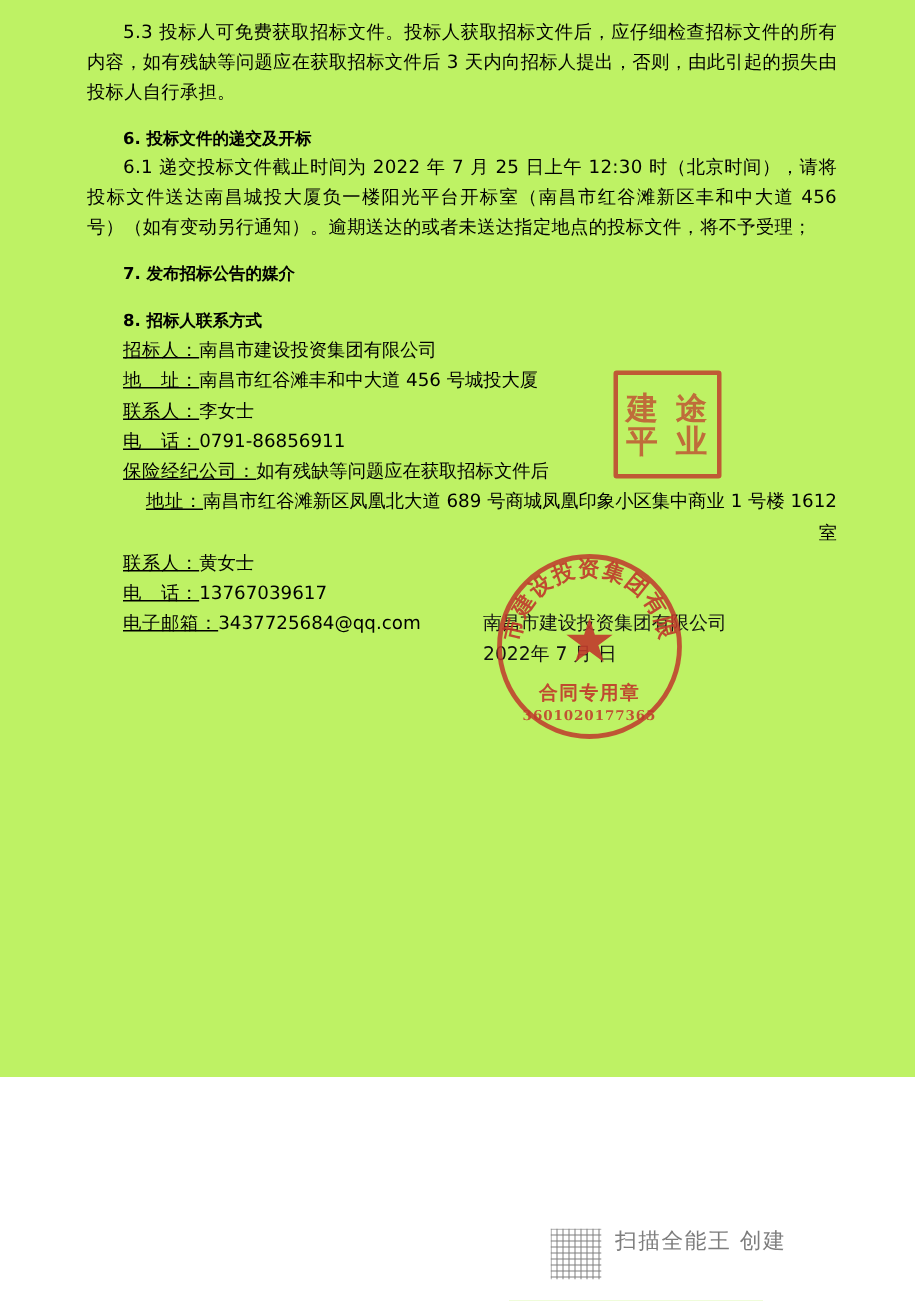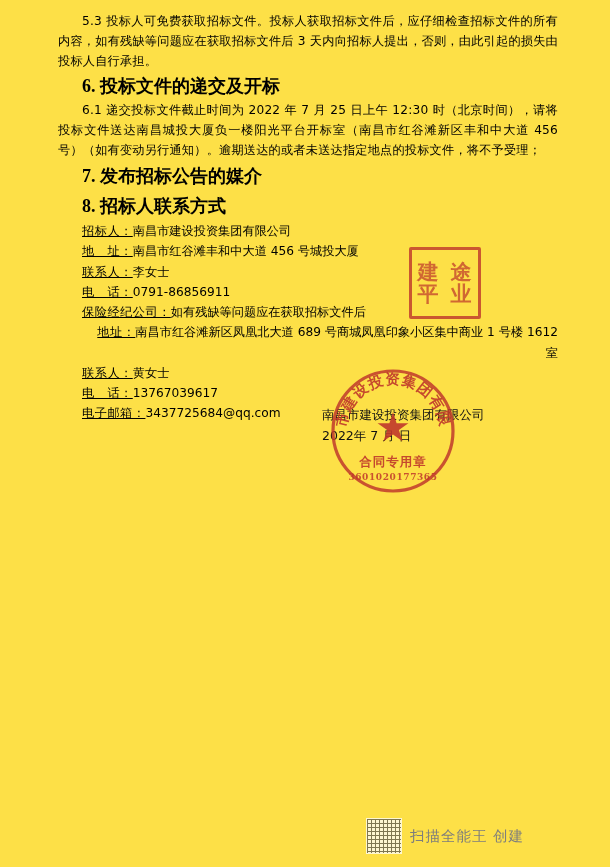--- a/index.html
+++ b/index.html
@@ -12,46 +12,45 @@
     height: 867px;
     position: relative;
     font-family: "DejaVu Sans", sans-serif;
     color: #000000;
     overflow: hidden;
   }
   .page {
     position: absolute;
     left: 0; top: 0;
     width: 610px;
-    height: 867px;
-    background: #fde047;
+    height: 718px;
+    background: #bef264;
   }
   .doc-body {
     position: absolute;
     left: 58px;
     top: 12px;
     width: 500px;
   }
   .para {
     font-size: 12.2px;
     line-height: 1.62;
     text-align: justify;
     margin: 0 0 1px 0;
     letter-spacing: 0.2px;
   }
   .indent {
     text-indent: 24px;
   }
   .heading {
-    font-size: 18px;
+    font-size: 11px;
     font-weight: bold;
     line-height: 1.62;
-    margin: 1px 0 0 0;
+    margin: 13px 0 0 0;
     text-indent: 24px;
-    font-family: Liberation Serif, serif;
   }
   .kv {
     font-size: 12.2px;
     line-height: 1.66;
     text-indent: 24px;
     margin: 0;
     white-space: nowrap;
   }
   .kv .lbl {
     letter-spacing: 0.5px;
@@ -123,21 +122,20 @@
   }
   .sign-line .d2 {
     display: block;
   }
   
   .footer-wm {
     position: absolute;
     left: 366px;
     top: 818px;
     display: flex;
-    align-items: center;
     gap: 8px;
   }
   .qr {
     width: 34px;
     height: 34px;
     background-image:
       linear-gradient(90deg, #555 1px, transparent 1px),
       linear-gradient(#555 1px, transparent 1px);
     background-size: 4px 4px;
     background-color: #fff;

